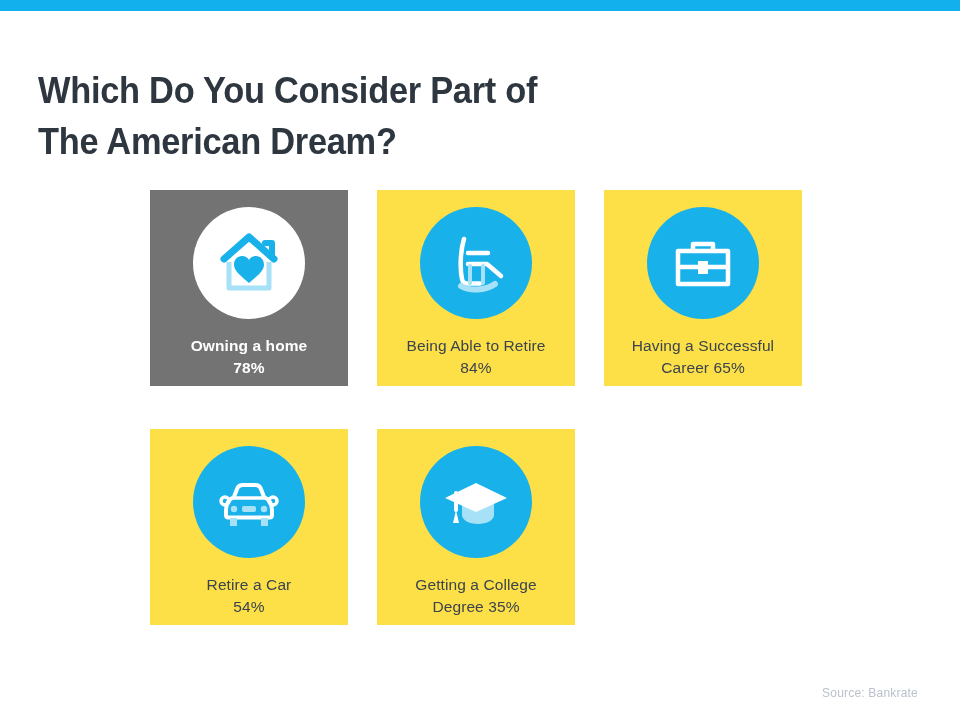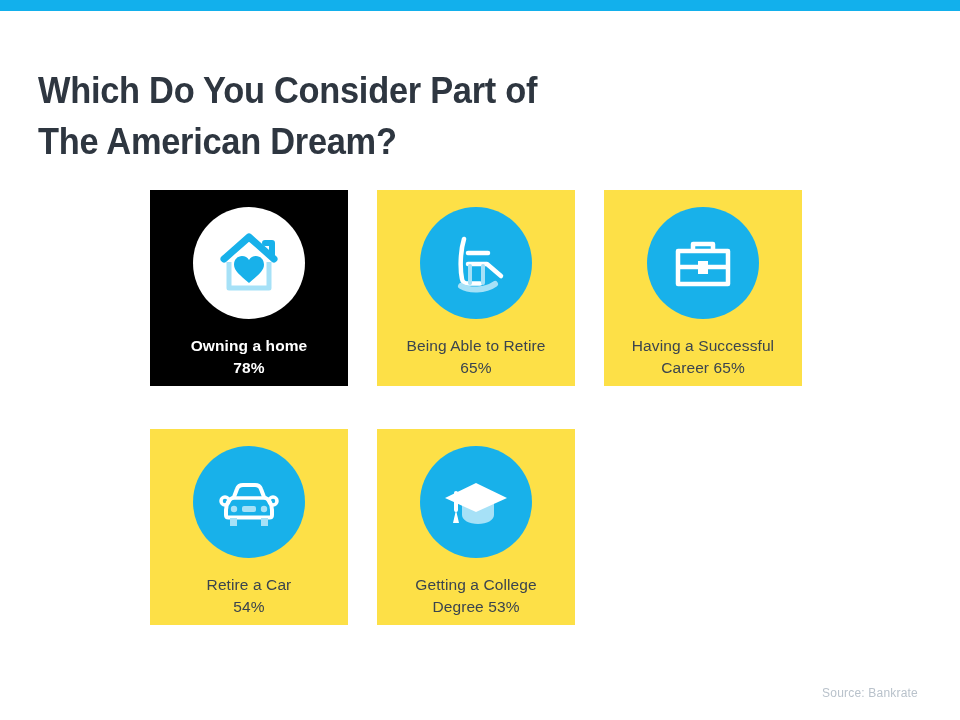--- a/index.html
+++ b/index.html
@@ -54,21 +54,21 @@
   .stat-card {
     position: relative;
     background: #fde047;
     display: flex;
     flex-direction: column;
     align-items: center;
     box-sizing: border-box;
     padding-top: 17px;
   }
   .stat-card.is-highlighted {
-    background: #000000;
+    background: #737373;
   }
 
   .icon-badge {
     width: 112px;
     height: 112px;
     border-radius: 50%;
     background: #18b1ea;
     display: flex;
     align-items: center;
     justify-content: center;
@@ -140,21 +140,21 @@
           <path d="M29 27 L49 27" fill="none" stroke="#ffffff" stroke-width="4.5" stroke-linecap="round"></path>
           <path d="M29 38 L48 38 L62 50" fill="none" stroke="#ffffff" stroke-width="4.5" stroke-linecap="round" stroke-linejoin="round"></path>
           <path d="M31 40 L31 57" fill="none" stroke="#a6e1f7" stroke-width="4" stroke-linecap="round"></path>
           <path d="M44 40 L44 57" fill="none" stroke="#a6e1f7" stroke-width="4" stroke-linecap="round"></path>
           <path d="M22 60 C30 65 46 65 56 58" fill="none" stroke="#a6e1f7" stroke-width="6" stroke-linecap="round"></path>
         </svg>
       </span>
     </div>
     <div class="card-caption">
       <span class="caption-line">Being Able to Retire</span>
-      <span class="caption-line">65%</span>
+      <span class="caption-line">84%</span>
     </div>
   </div>
 
   <div class="stat-card">
     <div class="icon-badge">
       <span>
         <svg width="74" height="74" viewBox="0 0 74 74">
           <rect x="12" y="25" width="50" height="33" fill="none" stroke="#ffffff" stroke-width="4.5" stroke-linejoin="round"></rect>
           <path d="M27 25 L27 18 L47 18 L47 25" fill="none" stroke="#ffffff" stroke-width="4.5" stroke-linejoin="round"></path>
           <path d="M12 41 L62 41" fill="none" stroke="#ffffff" stroke-width="4.5"></path>
@@ -197,19 +197,19 @@
         <svg width="78" height="74" viewBox="0 0 78 74">
           <path d="M25 34 L25 50 C25 55 32 59 41 59 C50 59 57 55 57 50 L57 34 Z" fill="#a6e1f7"></path>
           <path d="M39 18 L70 33 L39 47 L8 33 Z" fill="#ffffff"></path>
           <path d="M19 28 L19 45" fill="none" stroke="#ffffff" stroke-width="4" stroke-linecap="round"></path>
           <path d="M19 45 L16 58 L22 58 Z" fill="#ffffff"></path>
         </svg>
       </span>
     </div>
     <div class="card-caption">
       <span class="caption-line">Getting a College</span>
-      <span class="caption-line">Degree 53%</span>
+      <span class="caption-line">Degree 35%</span>
     </div>
   </div>
 
 </div>
 
 <div id="source-note">Source: Bankrate</div>
 
 </body></html>

